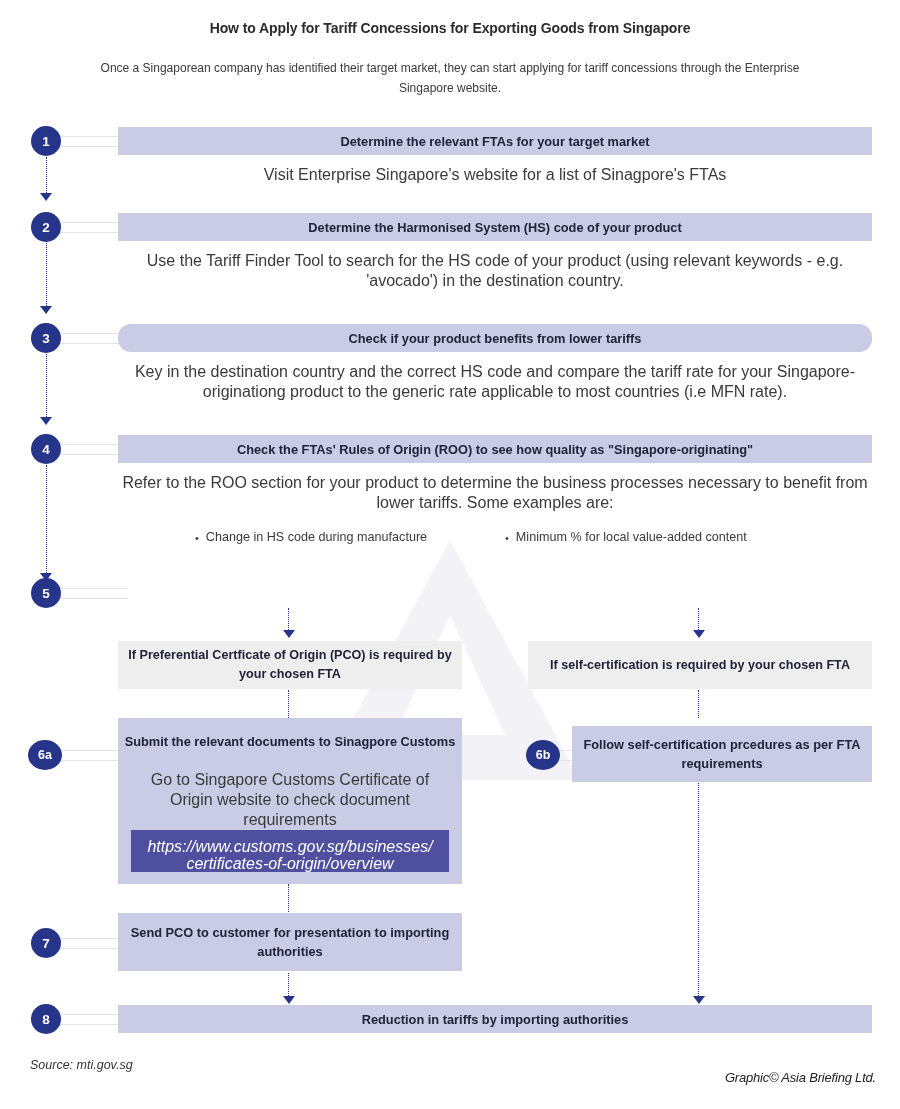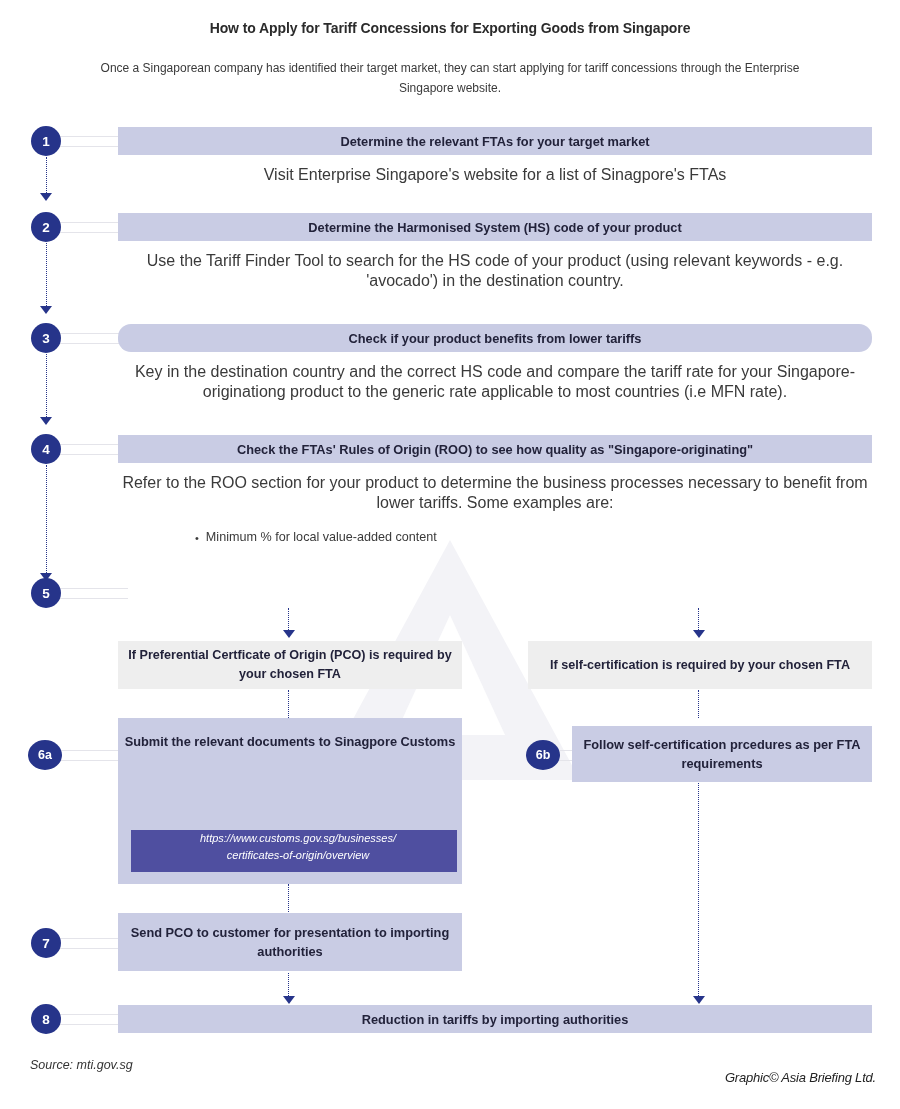--- a/index.html
+++ b/index.html
@@ -128,29 +128,28 @@
     margin-right: 7px;
     font-size: 11px;
     vertical-align: middle;
   }
 
   .urlbox {
     position: absolute;
     background: #4f4fa0;
     color: #ffffff;
     font-style: italic;
-    font-size: 11px;
+    font-size: 16px;
     line-height: 17px;
     text-align: center;
     display: flex;
     flex-direction: column;
     align-items: center;
-    justify-content: flex-start;
+    justify-content: flex-end;
     z-index: 5;
-    padding-left: 8px;
   }
 
   .vline {
     position: absolute;
     width: 0;
     border-left: 1.6px dotted #26348a;
     z-index: 2;
   }
   .arrow {
     position: absolute;
@@ -229,20 +228,23 @@
   <div class="badge" style="left:31px; top:434px;">
     <span>4</span>
   </div>
   <div class="connector" style="left:58px; top:444px; width:70px;"></div>
   <div class="bar" style="left:118px; top:435px; width:754px; height:28px;">
     <span>Check the FTAs' Rules of Origin (ROO) to see how quality as "Singapore-originating"</span>
   </div>
   <div class="desc" style="left:118px; top:473px; width:754px;">Refer to the ROO section for your product to determine the business processes necessary to benefit from lower tariffs. Some examples are:</div>
   <div class="bullets" style="left:195px; top:530px; width:620px;">
     <div class="bullet" style="width:310px;">
+      <span class="dot">•</span><span>Change in HS code during manufacture</span>
+    </div>
+    <div class="bullet" style="width:310px;">
       <span class="dot">•</span><span>Minimum % for local value-added content</span>
     </div>
   </div>
   <div class="vline" style="left:45.5px; top:465px; height:110px;"></div>
   <div class="arrow" style="left:40px; top:573px;"></div>
 
   <div class="badge" style="left:31px; top:578px;">
     <span>5</span>
   </div>
   <div class="connector" style="left:58px; top:588px; width:70px;"></div>
@@ -261,20 +263,21 @@
 
   <div class="vline" style="left:288px; top:690px; height:28px;"></div>
   <div class="vline" style="left:698px; top:690px; height:28px;"></div>
 
   <div class="box" style="left:118px; top:718px; width:344px; height:166px;"></div>
   <div class="badge wide" style="left:28px; top:740px;">
     <span>6a</span>
   </div>
   <div class="connector" style="left:58px; top:750px; width:70px;"></div>
   <div class="desc" style="left:122px; top:732px; width:336px; font-weight:bold; font-size:12.8px; color:#22223a;">Submit the relevant documents to Sinagpore Customs</div>
+  <div class="desc" style="left:130px; top:770px; width:320px;">Go to Singapore Customs Certificate of Origin website to check document requirements</div>
   <div class="urlbox" style="left:131px; top:830px; width:318px; height:42px;">
     <span>https://www.customs.gov.sg/businesses/</span>
     <span>certificates-of-origin/overview</span>
   </div>
 
   <div class="bar" style="left:572px; top:726px; width:300px; height:56px; font-size:12.8px;">
     <span>Follow self-certification prcedures as per FTA requirements</span>
   </div>
   <div class="badge wide" style="left:526px; top:740px;">
     <span>6b</span>

